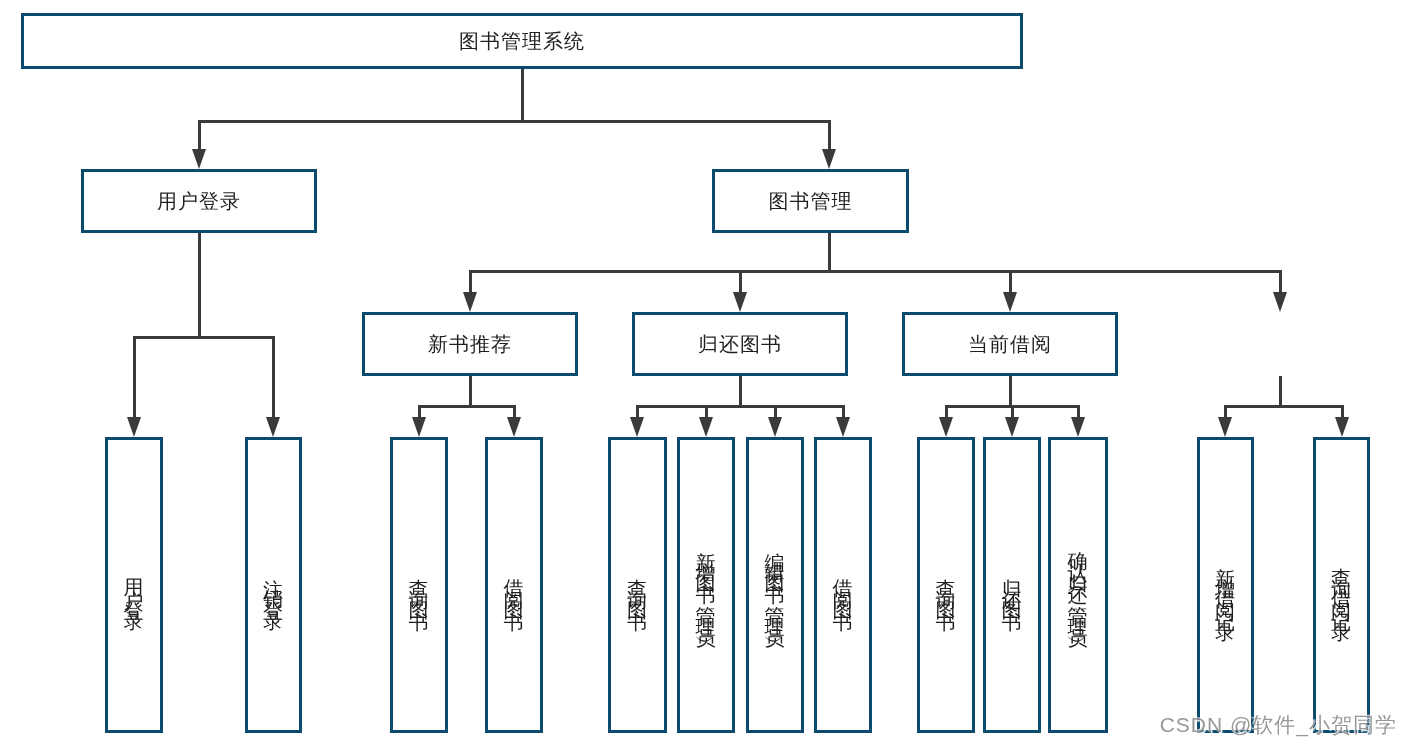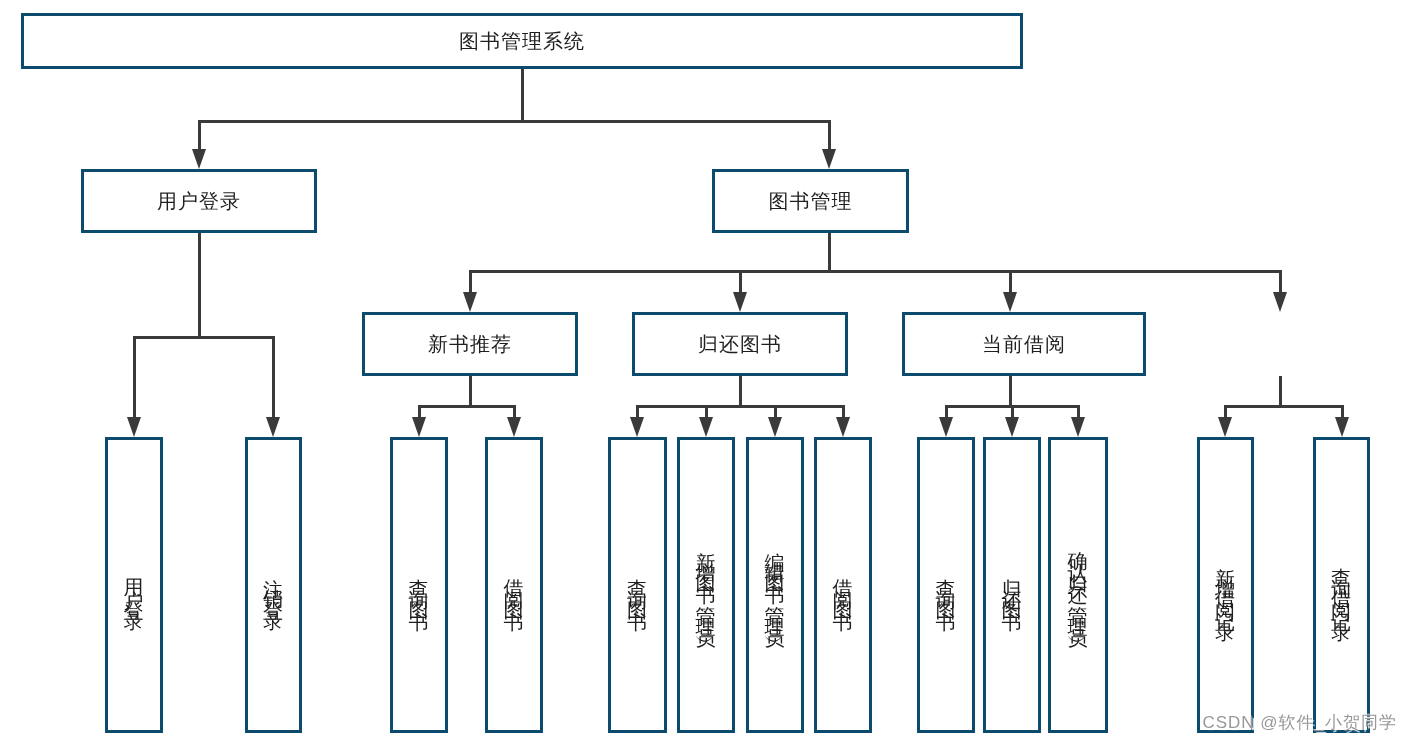--- a/index.html
+++ b/index.html
@@ -48,21 +48,21 @@
     width: 0;
     height: 0;
     border-left: 7px solid transparent;
     border-right: 7px solid transparent;
     border-top: 20px solid #3a3a3a;
   }
   .watermark {
     position: absolute;
     top: 711px;
     right: 8px;
-    font-size: 17px;
+    font-size: 21px;
     color: #989898;
     letter-spacing: 1px;
     text-shadow: 2px 2px 1px rgba(255,255,255,0.95), -1px -1px 0 rgba(255,255,255,0.7);
     white-space: nowrap;
   }
 </style>
 </head>
 <body>
 
 <div id="canvas">
@@ -92,21 +92,21 @@
   <div class="arrow" style="left:463px; top:292px;"></div>
   <div class="vline" style="left:739px; top:270px; height:25px;"></div>
   <div class="arrow" style="left:733px; top:292px;"></div>
   <div class="vline" style="left:1009px; top:270px; height:25px;"></div>
   <div class="arrow" style="left:1003px; top:292px;"></div>
   <div class="vline" style="left:1279px; top:270px; height:25px;"></div>
   <div class="arrow" style="left:1273px; top:292px;"></div>
 
   <div class="box" style="left:362px; top:312px; width:216px; height:64px;">新书推荐</div>
   <div class="box" style="left:632px; top:312px; width:216px; height:64px;">归还图书</div>
-  <div class="box" style="left:902px; top:312px; width:244px; height:64px;">当前借阅</div>
+  <div class="box" style="left:902px; top:312px; width:216px; height:64px;">当前借阅</div>
 
   <div class="vline" style="left:469px; top:376px; height:29px;"></div>
   <div class="hline" style="left:418px; top:405px; width:97px;"></div>
   <div class="vline" style="left:418px; top:405px; height:15px;"></div>
   <div class="arrow" style="left:412px; top:417px;"></div>
   <div class="vline" style="left:513px; top:405px; height:15px;"></div>
   <div class="arrow" style="left:507px; top:417px;"></div>
 
   <div class="vline" style="left:739px; top:376px; height:29px;"></div>
   <div class="hline" style="left:636px; top:405px; width:208px;"></div>

